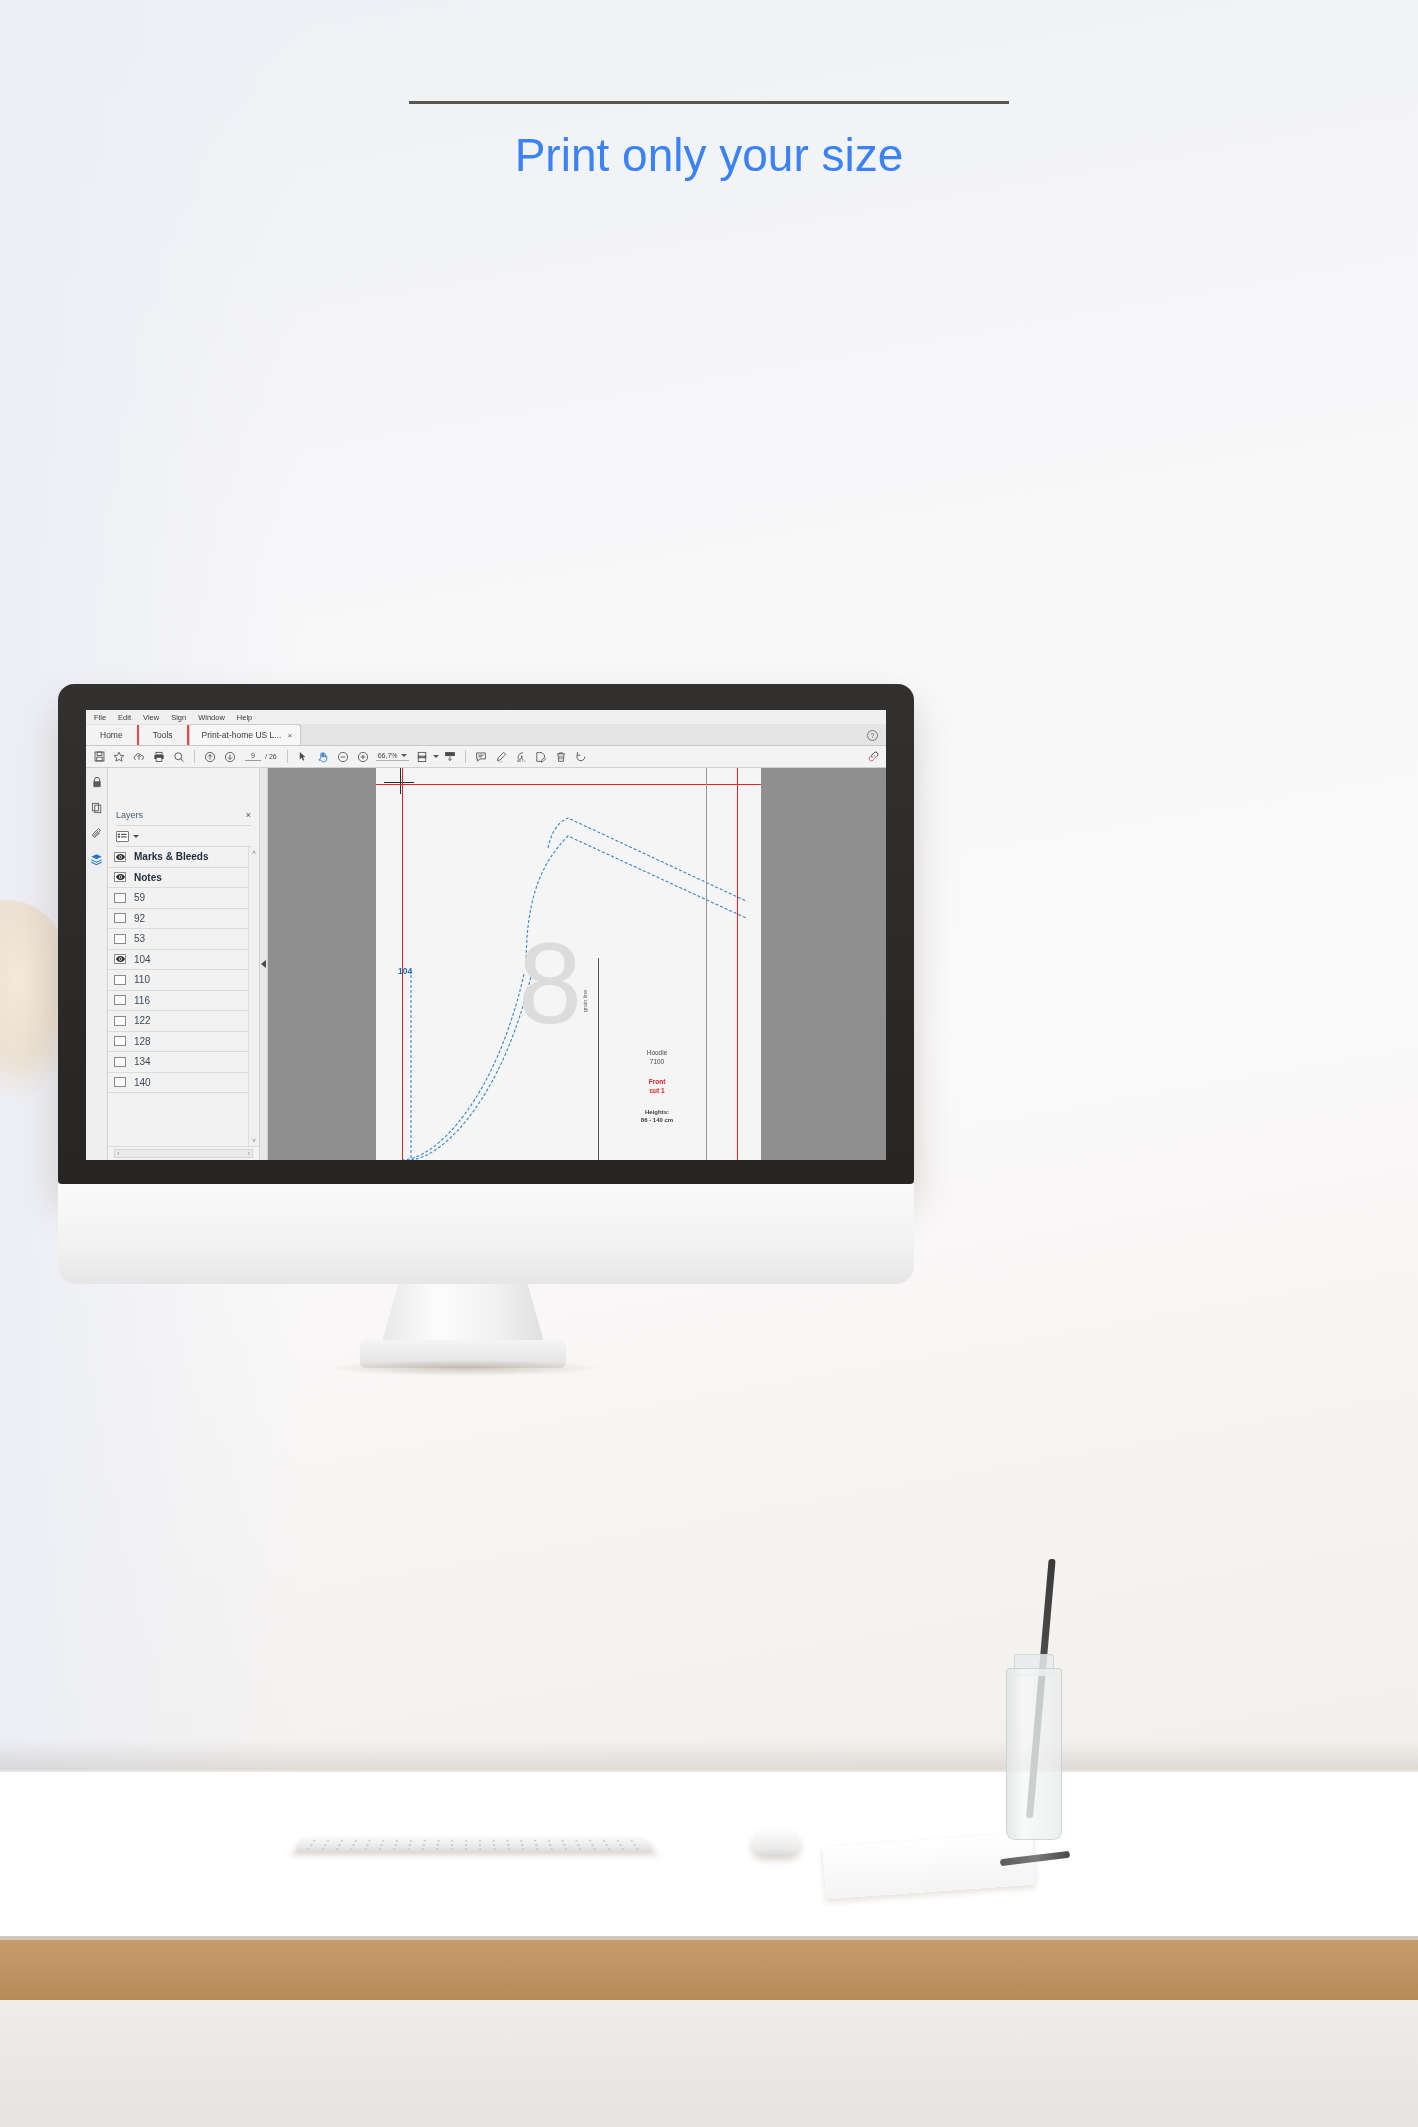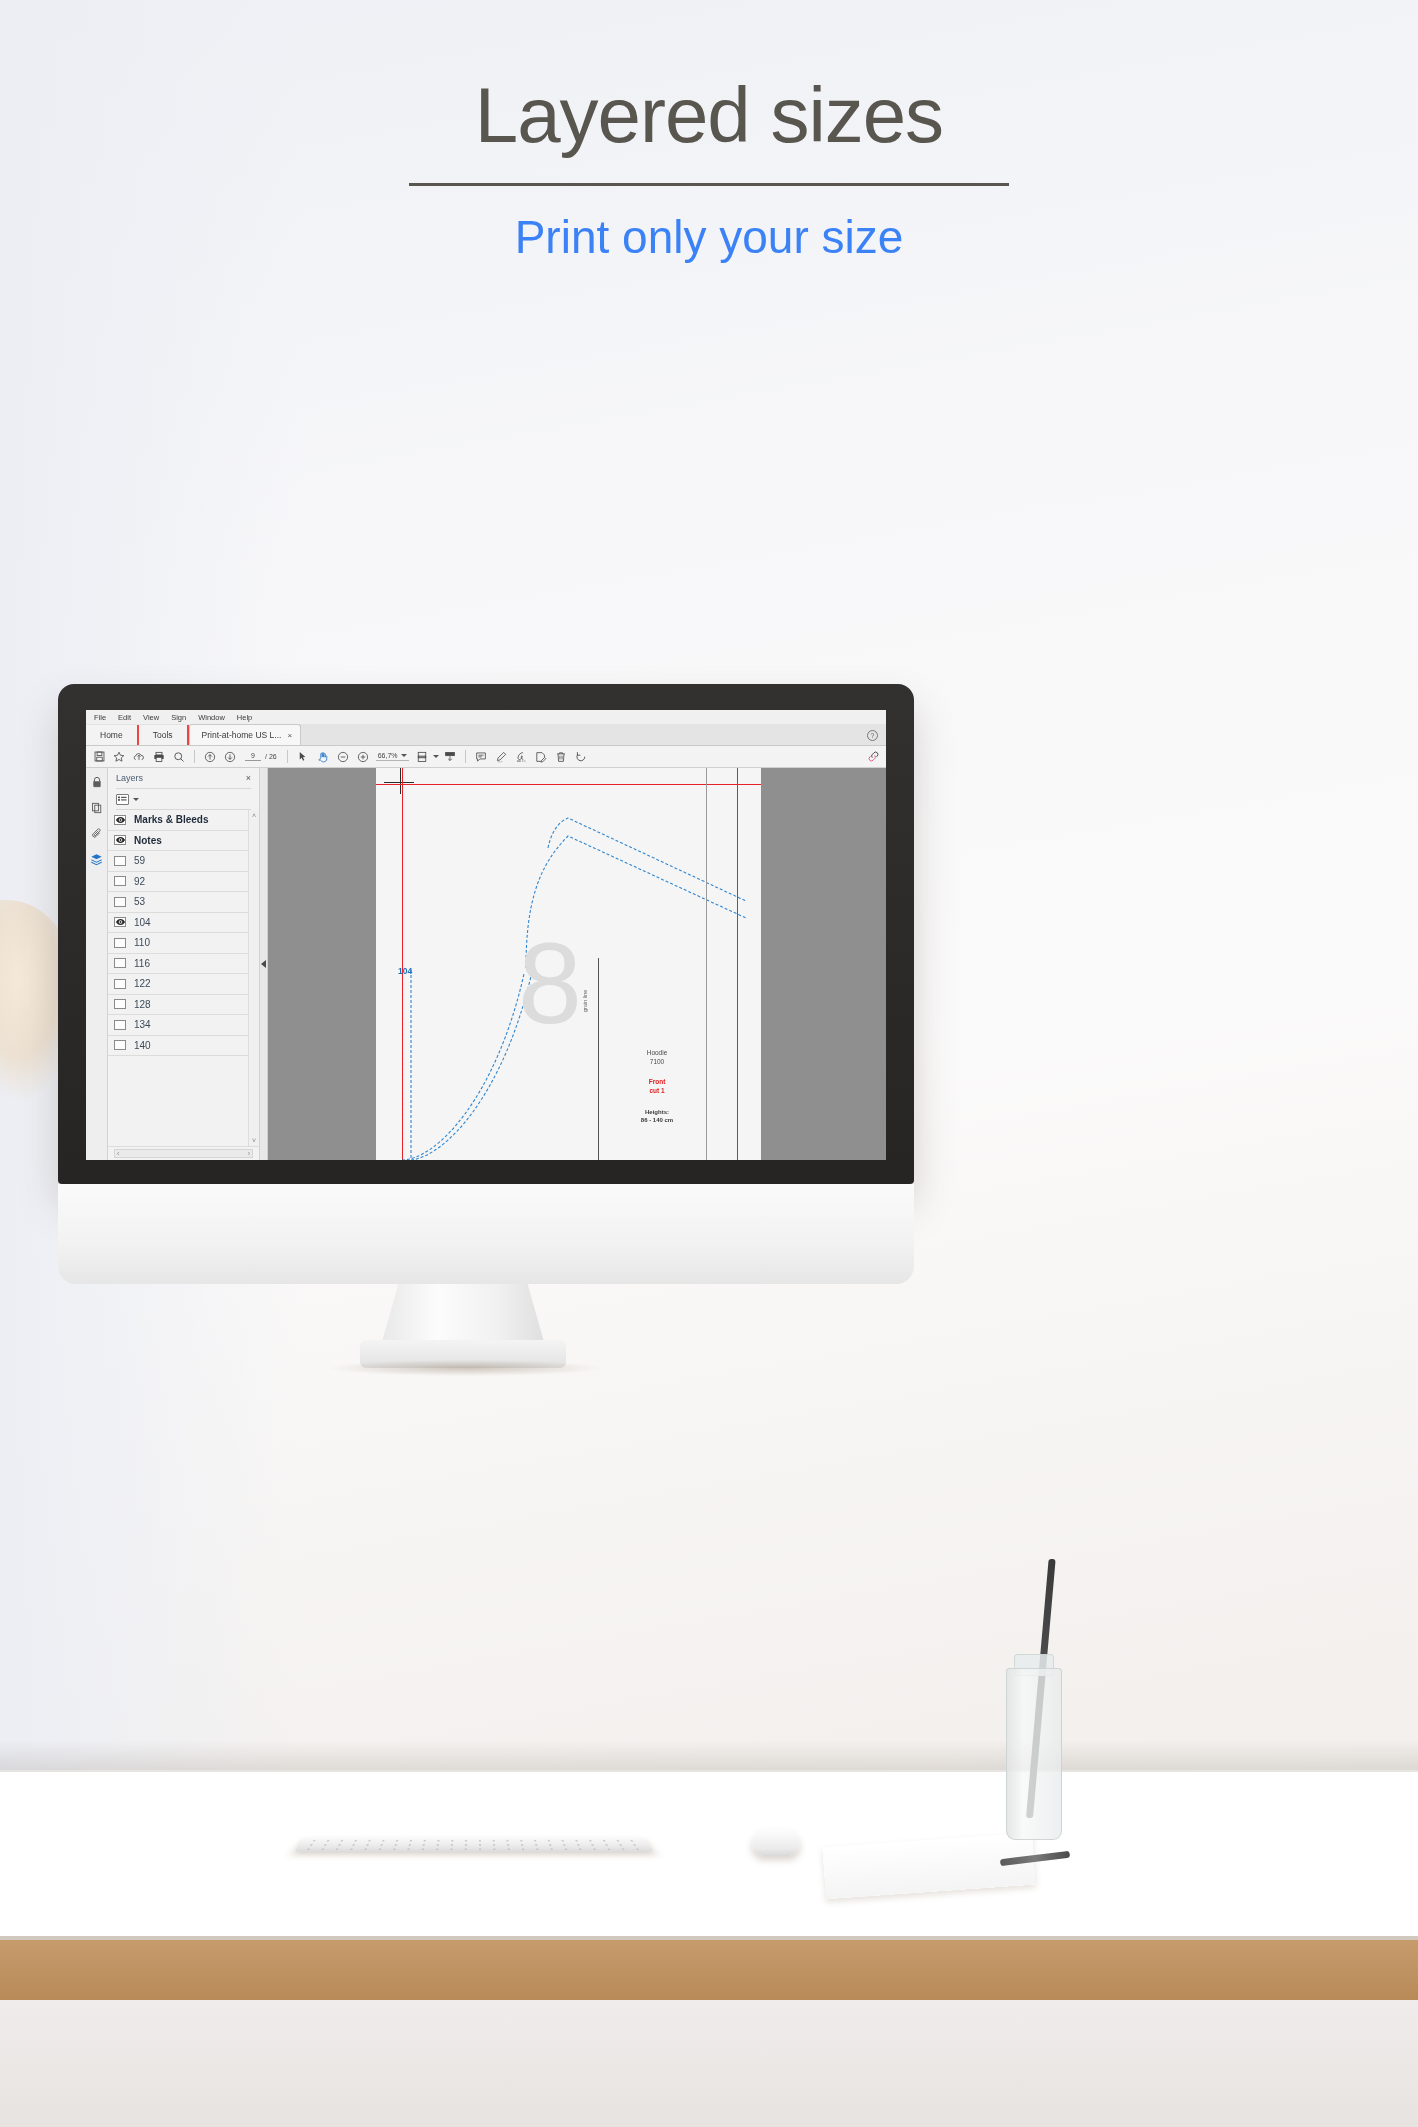--- a/index.html
+++ b/index.html
@@ -156,21 +156,21 @@
   .rail-ic { width:15px; height:15px; display:flex; align-items:center; justify-content:center; color:#5c5c5c; }
   .rail-ic.active { color:#2176c7; }
 
   
   .layers-panel {
     width: 152px; background:#f2f2f2; border-right:1px solid #d2d2d2;
     display:flex; flex-direction:column;
   }
   .lp-head {
     height:20px; display:flex; align-items:center; justify-content:space-between;
-    padding: 0 8px; font-size:9px; color:#4a5d70;
+    padding: 0 8px; font-size:9px; color:#4a5d70;margin-top:37px;
   }
   .lp-close { font-size:9px; color:#555; }
   .lp-sep { height:1px; background:#d8d8d8; margin: 0 8px; }
   .lp-optbar { height:20px; display:flex; align-items:center; gap:4px; padding:0 8px; }
   .opt-btn {
     width:13px; height:11px; border:1px solid #7a7a7a; border-radius:1px;
     display:flex; align-items:center; justify-content:center; background:#fff;
   }
   .lp-list { flex:1; display:flex; overflow:hidden; }
   .lp-rows { flex:1; display:flex; flex-direction:column; }
@@ -293,21 +293,20 @@
   <div class="wall-left-tint"></div>
   <div class="lamp"></div>
   <div class="wall-desk-shadow"></div>
   <div class="desk-top"></div>
   <div class="desk-shadowline"></div>
   <div class="desk-front"></div>
   <div class="floor"></div>
 </div>
 
 <div class="headline-wrap">
-  <div class="headline">Layered sizes</div>
   <div class="hrule"></div>
   <div class="subhead">Print only your size</div>
 </div>
 
 <div class="monitor"></div>
 <div class="monitor-chin"></div>
 <div class="monitor-stand-neck"></div>
 <div class="monitor-stand-base"></div>
 <div class="stand-shadow"></div>
 

